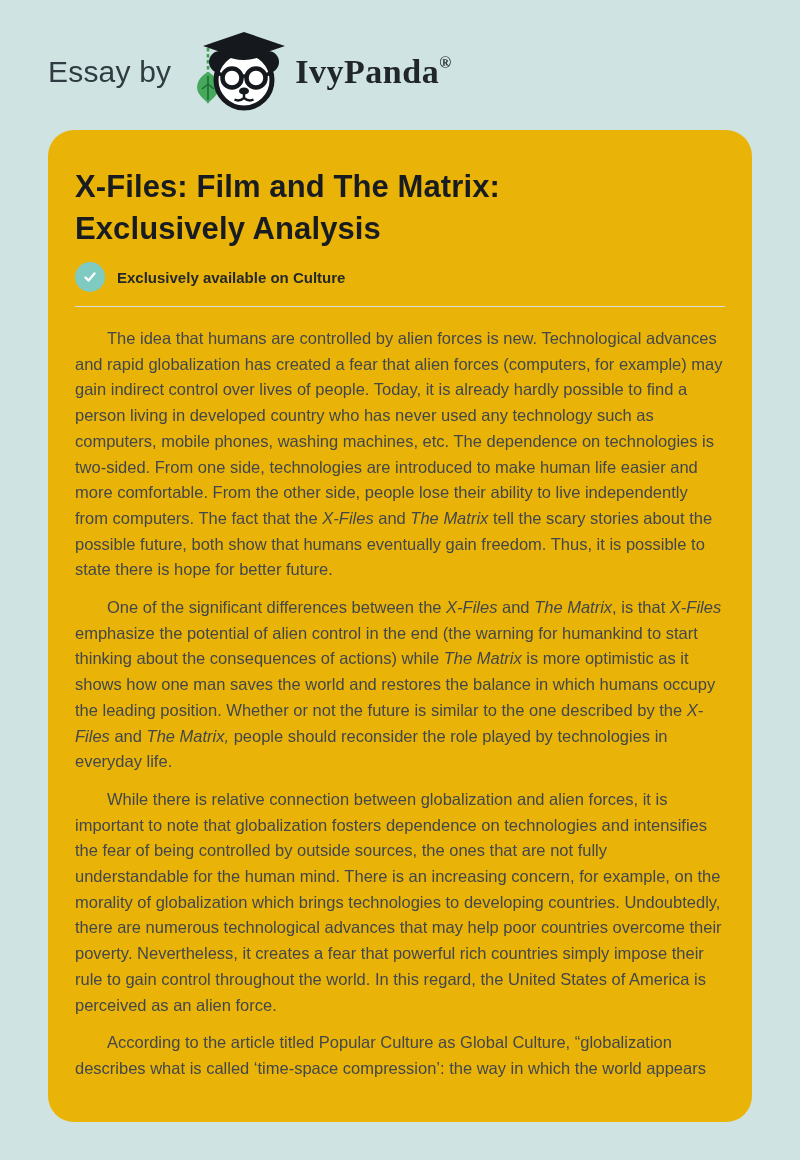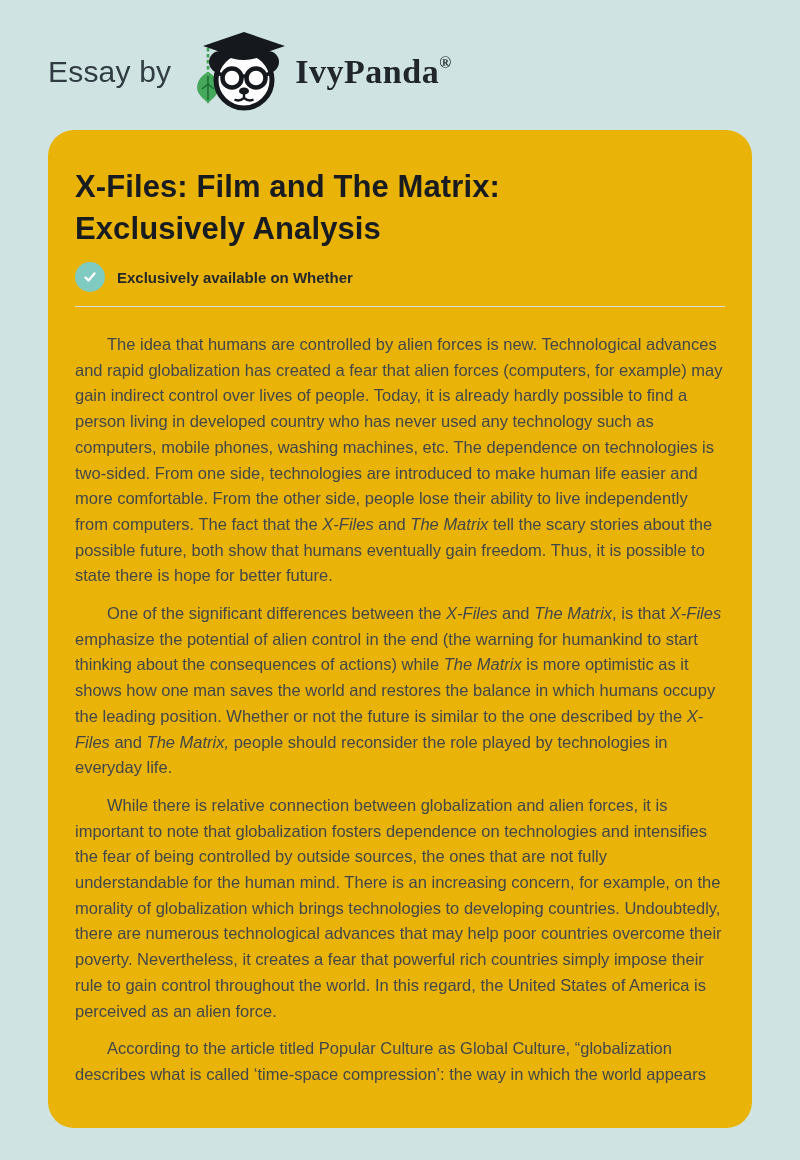--- a/index.html
+++ b/index.html
@@ -46,21 +46,21 @@
     background: #7fcac1; display: flex; align-items: center; justify-content: center;
     flex: 0 0 auto;
   }
   .badge-circle svg { display: block; }
   .badge-label {
     margin-left: 12px; font-size: 15px; font-weight: 700; color: #23282c;
   }
   .divider {
     border: none; border-top: 1px solid #d9dddd; margin-top: 14px;
   }
-  .essay-body { margin-top: 25px; }
+  .essay-body { margin-top: 19px; }
   .essay-body p {
     font-size: 16.5px; line-height: 25.7px; color: #42474c;
     text-indent: 32px; text-align: left; margin-bottom: 12px;
   }
   .essay-body p:last-child { margin-bottom: 0; }
   .essay-body em { font-style: italic; }
 </style>
 </head>
 <body>
 
@@ -106,21 +106,21 @@
       <div>X-Files: Film and The Matrix:</div>
       <div>Exclusively Analysis</div>
     </h1>
 
     <div class="badge-row">
       <span class="badge-circle">
         <svg width="16" height="16" viewBox="0 0 16 16" aria-hidden="true">
           <path d="M3.5 8.5 L6.5 11.5 L12.5 4.5" fill="none" stroke="#ffffff" stroke-width="2.4" stroke-linecap="round" stroke-linejoin="round"></path>
         </svg>
       </span>
-      <span class="badge-label">Exclusively available on Whether</span>
+      <span class="badge-label">Exclusively available on Culture</span>
     </div>
 
     <hr class="divider">
 
     <div class="essay-body">
         <p><span>The idea that humans are controlled by alien forces is new. Technological advances and rapid globalization has created a fear that alien forces (computers, for example) may gain indirect control over lives of people. Today, it is already hardly possible to find a person living in developed country who has never used any technology such as computers, mobile phones, washing machines, etc. The dependence on technologies is two-sided. From one side, technologies are introduced to make human life easier and more comfortable. From the other side, people lose their ability to live independently from computers. The fact that the </span><em>X-Files</em><span> and </span><em>The Matrix</em><span> tell the scary stories about the possible future, both show that humans eventually gain freedom. Thus, it is possible to state there is hope for better future.</span></p>
         <p><span>One of the significant differences between the </span><em>X-Files</em><span> and </span><em>The Matrix</em><span>, is that </span><em>X-Files</em><span> emphasize the potential of alien control in the end (the warning for humankind to start thinking about the consequences of actions) while </span><em>The Matrix</em><span> is more optimistic as it shows how one man saves the world and restores the balance in which humans occupy the leading position. Whether or not the future is similar to the one described by the </span><em>X-Files</em><span> and </span><em>The Matrix,</em><span> people should reconsider the role played by technologies in everyday life.</span></p>
         <p><span>While there is relative connection between globalization and alien forces, it is important to note that globalization fosters dependence on technologies and intensifies the fear of being controlled by outside sources, the ones that are not fully understandable for the human mind. There is an increasing concern, for example, on the morality of globalization which brings technologies to developing countries. Undoubtedly, there are numerous technological advances that may help poor countries overcome their poverty. Nevertheless, it creates a fear that powerful rich countries simply impose their rule to gain control throughout the world. In this regard, the United States of America is perceived as an alien force.</span></p>
         <p><span>According to the article titled Popular Culture as Global Culture, “globalization describes what is called ‘time-space compression’: the way in which the world appears</span></p>
       </div>

